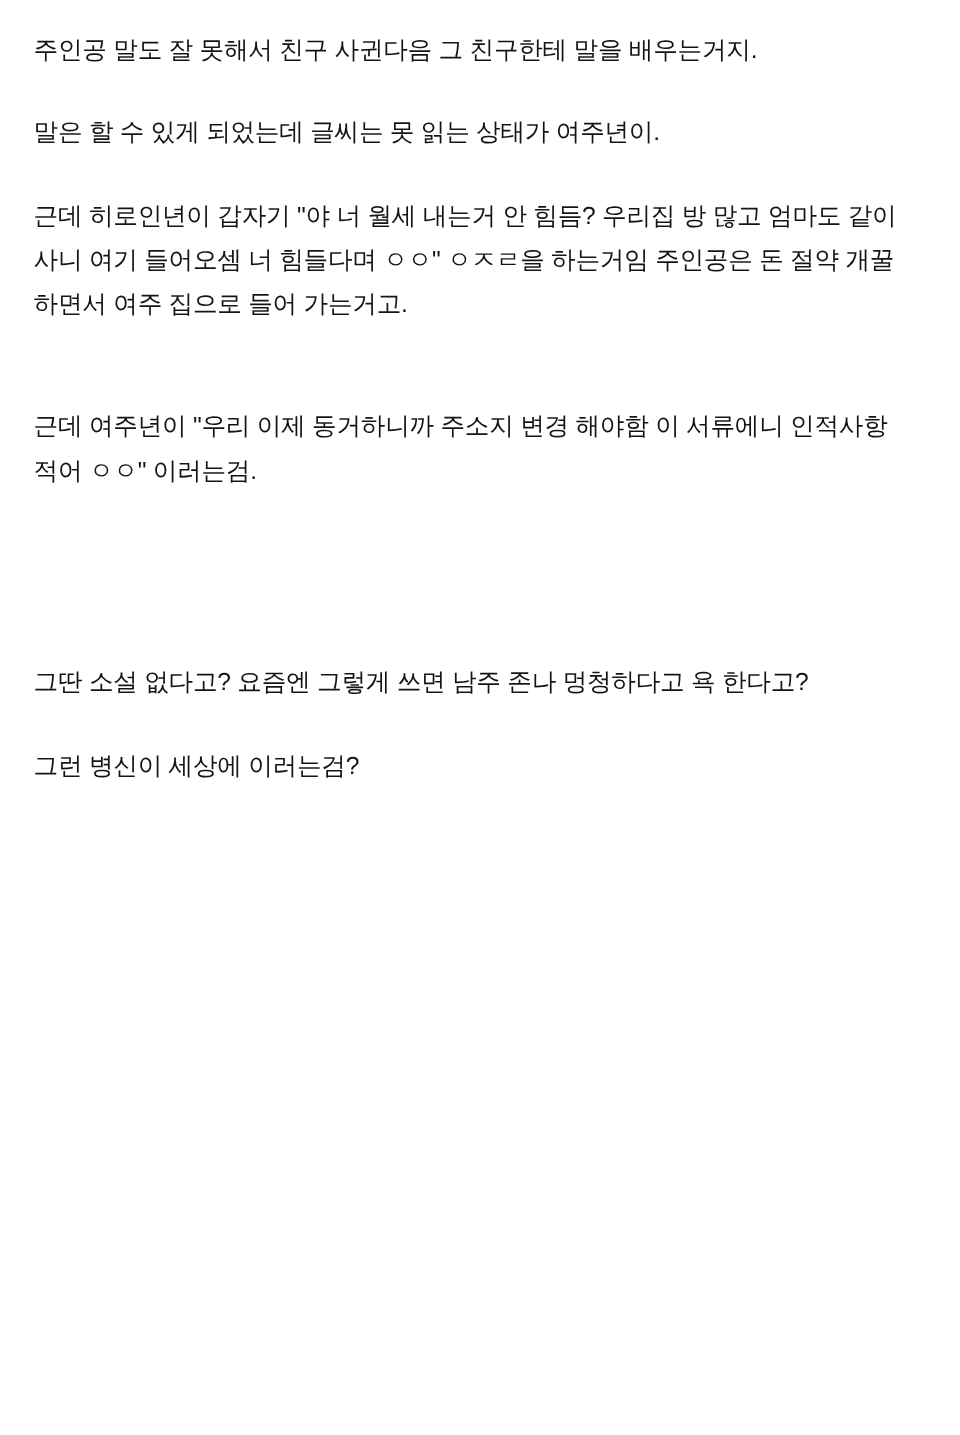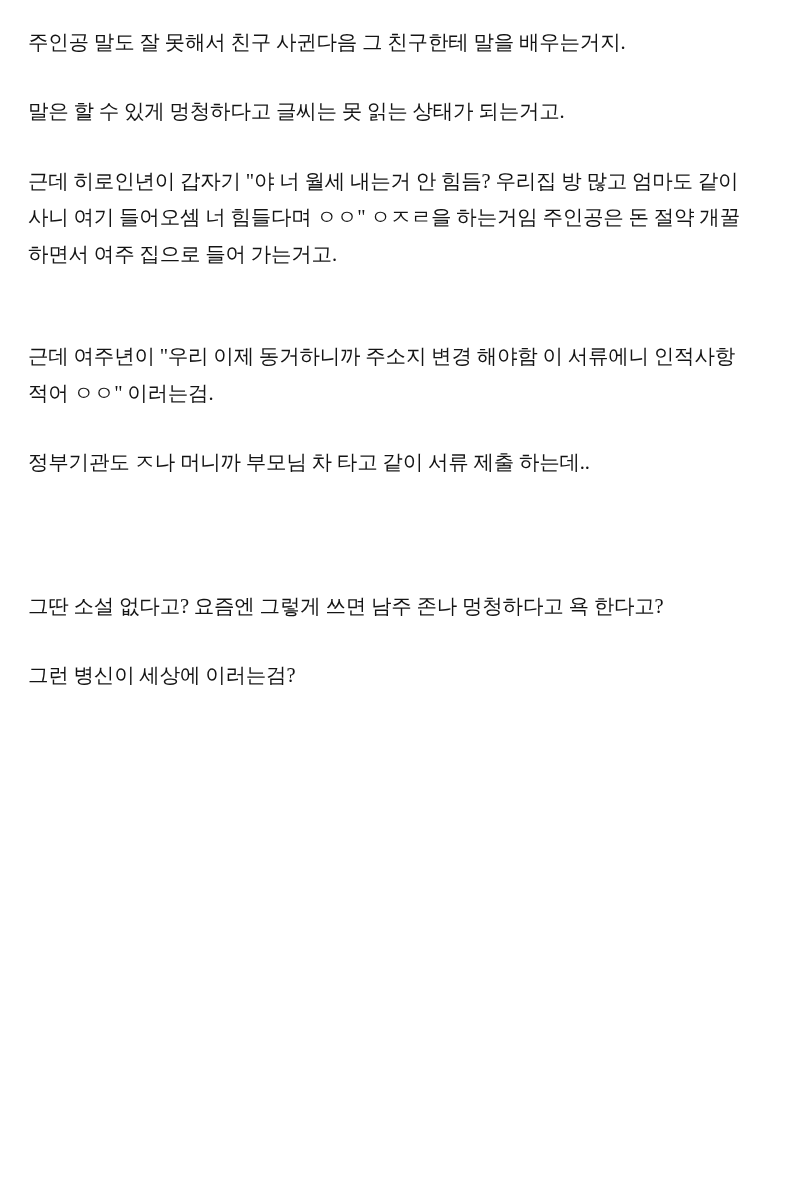--- a/index.html
+++ b/index.html
@@ -14,21 +14,20 @@
     font-family: "Liberation Sans", "DejaVu Sans", sans-serif;
     color: #1a1a1a;
     -webkit-font-smoothing: antialiased;
   }
   .page {
     width: 800px;
     min-height: 1196px;
     box-sizing: border-box;
     padding: 24px 28px 36px 28px;
     background: #ffffff;
-    font-family: Liberation Serif, serif;
   }
   .para {
     font-size: 20.5px;
     line-height: 1.78;
     letter-spacing: -0.2px;
     color: #141414;
     margin: 0;
     word-break: keep-all;
     white-space: pre-wrap;
   }
@@ -40,33 +39,32 @@
   }
 </style>
 </head>
 <body>
 
 <div class="page">
 
   <p class="para">주인공 말도 잘 못해서 친구 사귄다음 그 친구한테 말을 배우는거지.</p>
 
   <div class="gap-blank"></div>
-  <p class="para">말은 할 수 있게 멍청하다고 글씨는 못 읽는 상태가 되는거고.</p>
+  <p class="para">말은 할 수 있게 되었는데 글씨는 못 읽는 상태가 여주년이.</p>
 
   <div class="gap-blank"></div>
   <p class="para">근데 히로인년이 갑자기 "야 너 월세 내는거 안 힘듬? 우리집 방 많고 엄마도 같이 사니 여기 들어오셈 너 힘들다며 ㅇㅇ" ㅇㅈㄹ을 하는거임 주인공은 돈 절약 개꿀 하면서 여주 집으로 들어 가는거고.</p>
 
   <div class="gap-blank"></div>
 
   <div class="gap-blank"></div>
   <p class="para">근데 여주년이 "우리 이제 동거하니까 주소지 변경 해야함 이 서류에니 인적사항 적어 ㅇㅇ" 이러는검.</p>
 
 
   <div class="gap-blank"></div>
-  <p class="para">정부기관도 ㅈ나 머니까 부모님 차 타고 같이 서류 제출 하는데..</p>
 
   <div class="gap-big"></div>
 
   <div class="gap-blank"></div>
   <p class="para">그딴 소설 없다고? 요즘엔 그렇게 쓰면 남주 존나 멍청하다고 욕 한다고?</p>
 
   <div class="gap-blank"></div>
   <p class="para">그런 병신이 세상에 이러는검?</p>
 
 </div>

